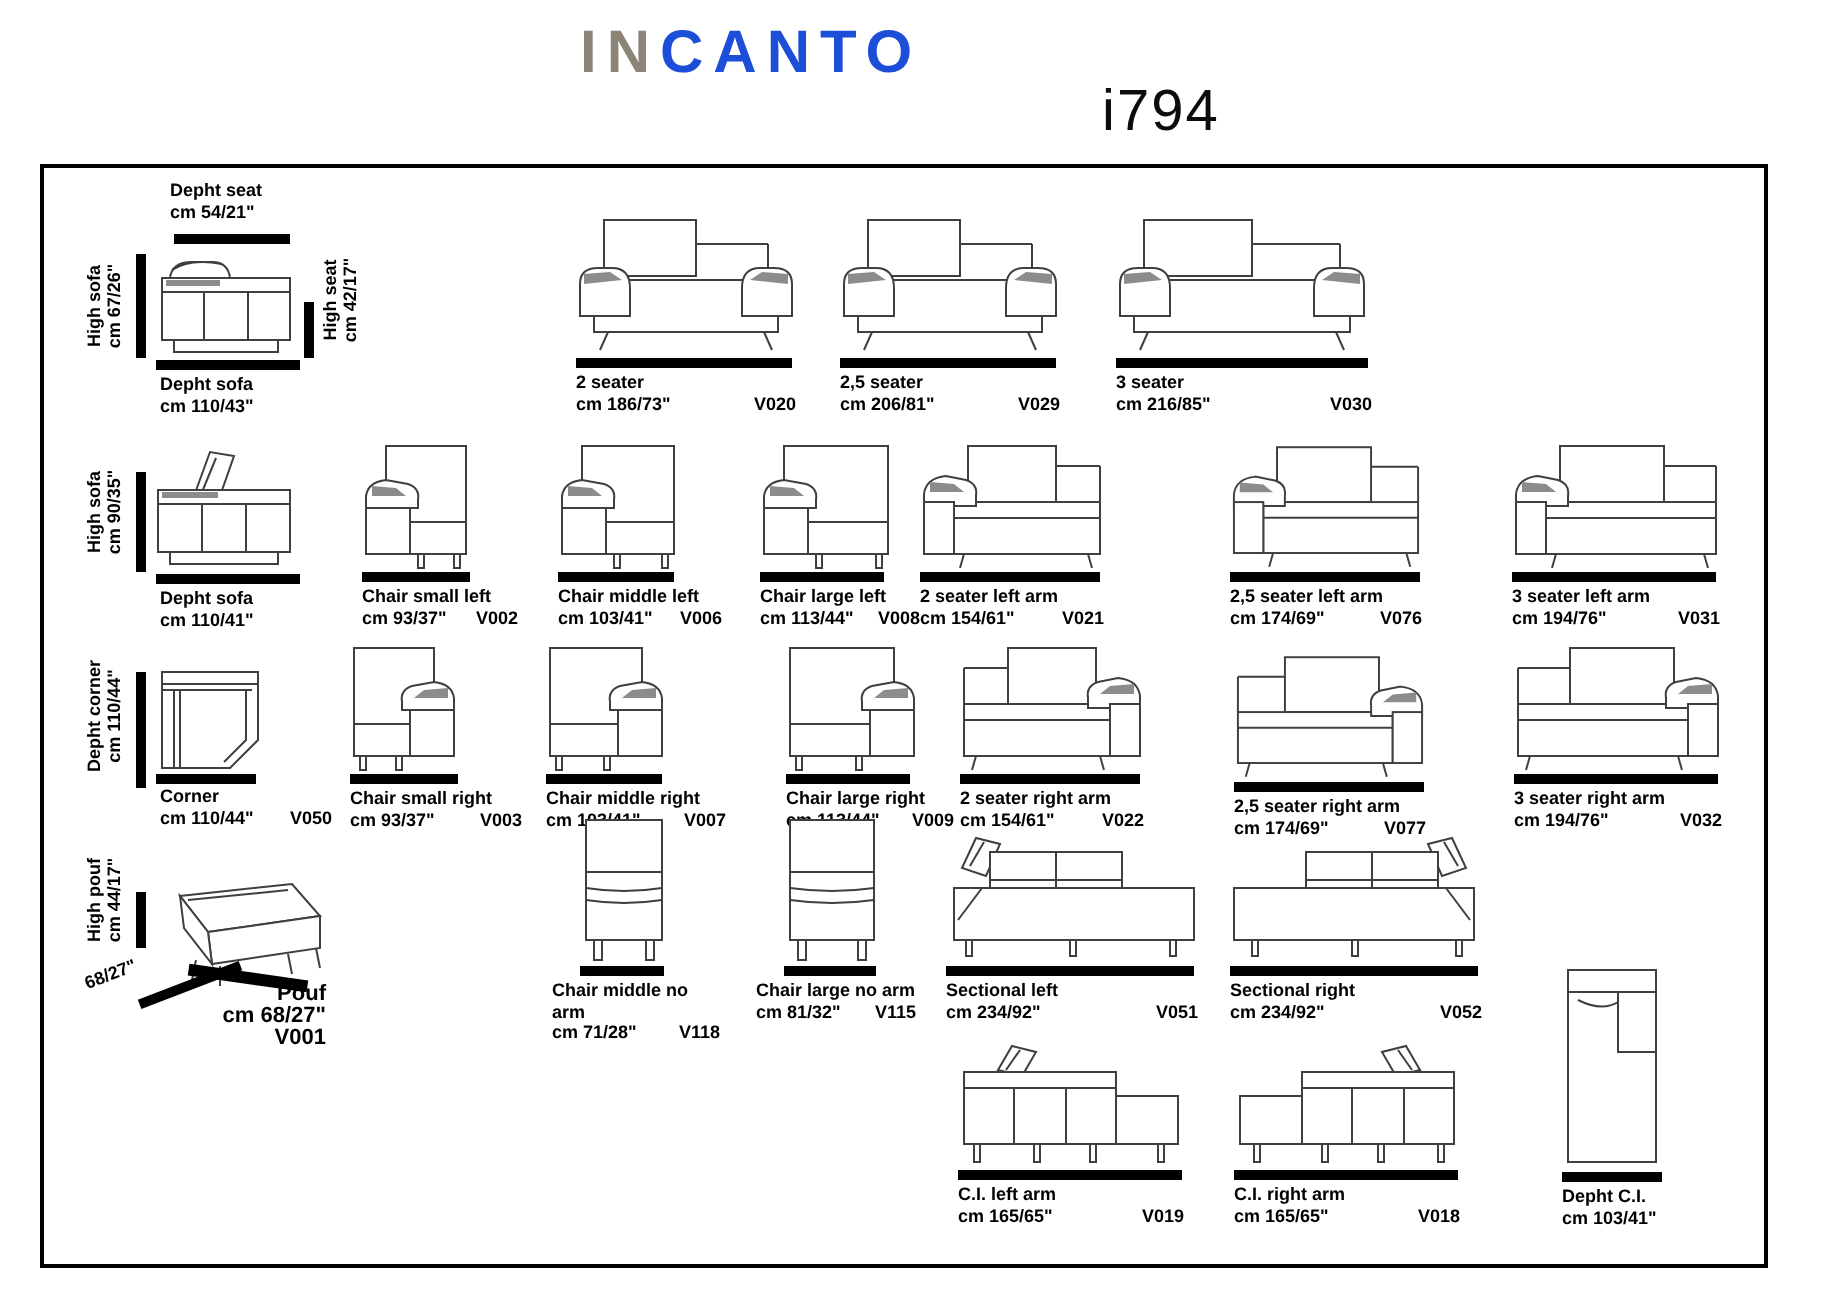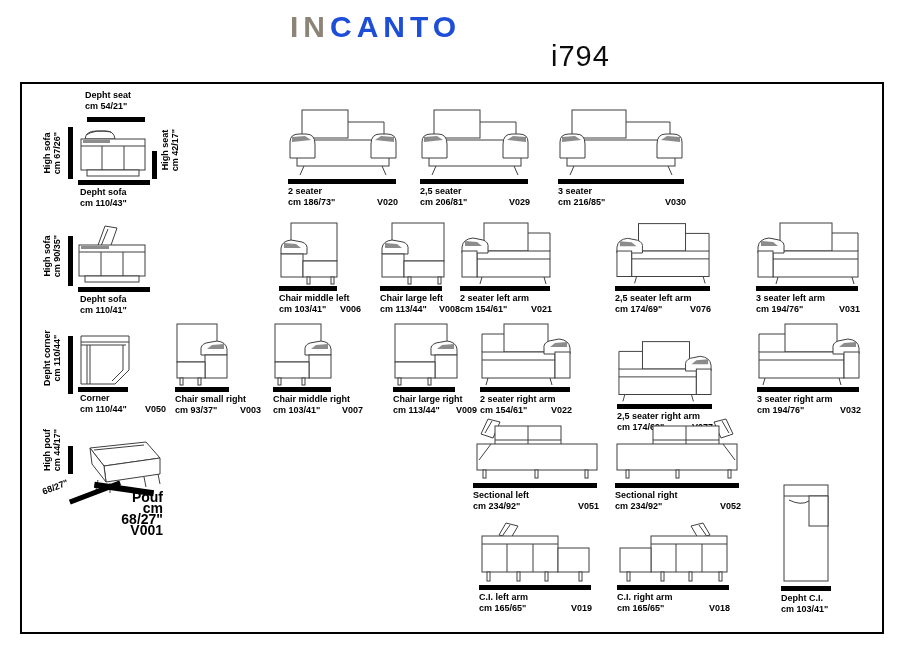--- a/index.html
+++ b/index.html
@@ -20,21 +20,21 @@
   .vbar{position:absolute;background:#000;width:5px}
   .vlabel{position:absolute;transform:translate(-50%,-50%) rotate(-90deg);font-weight:bold;font-size:9px;line-height:10px;text-align:center;white-space:nowrap}
   .abs{position:absolute}
   
   .item{position:absolute}
   .draw{display:flex;align-items:flex-end}
   .draw svg{display:block}
   .bar{height:5px;background:#000;margin-top:1px}
   .pname{font-weight:bold;font-size:9px;line-height:10.5px;margin-top:2px}
   .dimrow{display:flex;justify-content:space-between;font-weight:bold;font-size:9px;line-height:10.5px}
-  .rstack{font-weight:bold;font-size:14px;line-height:11px;text-align:right}
+  .rstack{font-weight:bold;font-size:11px;line-height:11px;text-align:right}
   svg .ln{stroke:#3f3f3f;fill:none;stroke-width:1}
   svg .fw{stroke:#3f3f3f;fill:#fff;stroke-width:1}
   svg .acc{stroke:none;fill:#8c8c8c}
 </style>
 </head>
 <body>
 
 <div class="stage">
 
   <div class="logo">
@@ -169,20 +169,39 @@
       <rect class="fw" x="8" y="52" width="54" height="6"></rect>
     </svg>
   </div>
 
   <div class="hbar" style="left:78px;top:287px;width:72px"></div>
   <div class="abs lbl" style="left:80px;top:294px">
     <div>Depht sofa</div>
     <div>cm 110/41"</div>
   </div>
 
+  <div class="item" style="left:181px;top:221px;width:78px">
+    <div class="draw" style="height:64px">
+      <svg width="54" height="64" viewBox="0 0 54 64">
+        <rect class="fw" x="12" y="2" width="40" height="38"></rect>
+        <path class="fw" d="M2,27 q1,-7 10,-8 l11,2 q6,2 5,8 v4 h-26 z"></path>
+        <path class="acc" d="M5,22 l12,1 5,4 -17,0 z"></path>
+        <rect class="fw" x="2" y="33" width="22" height="23"></rect>
+        <rect class="fw" x="24" y="40" width="28" height="16"></rect>
+        <rect class="fw" x="28" y="56" width="3" height="7"></rect>
+        <rect class="fw" x="46" y="56" width="3" height="7"></rect>
+      </svg>
+    </div>
+    <div class="bar" style="width:54px"></div>
+    <div class="pname">Chair small left</div>
+    <div class="dimrow">
+        <span>cm 93/37"</span>
+        <span>V002</span>
+      </div>
+  </div>
 
   <div class="item" style="left:279px;top:221px;width:82px">
     <div class="draw" style="height:64px">
       <svg width="60" height="64" viewBox="0 0 60 64">
         <rect class="fw" x="12" y="2" width="46" height="38"></rect>
         <path class="fw" d="M2,27 q1,-7 10,-8 l11,2 q6,2 5,8 v4 h-26 z"></path>
         <path class="acc" d="M5,22 l12,1 5,4 -17,0 z"></path>
         <rect class="fw" x="2" y="33" width="22" height="23"></rect>
         <rect class="fw" x="24" y="40" width="34" height="16"></rect>
         <rect class="fw" x="28" y="56" width="3" height="7"></rect>
@@ -396,21 +415,21 @@
         </svg>
     </div>
     <div class="bar" style="width:90px"></div>
     <div class="pname">2 seater right arm</div>
     <div class="dimrow">
         <span>cm 154/61"</span>
         <span>V022</span>
       </div>
   </div>
 
-  <div class="item" style="left:617px;top:340px;width:96px">
+  <div class="item" style="left:617px;top:327px;width:96px">
     <div class="draw" style="height:63px">
       <svg width="98" height="64" viewBox="0 0 98 64">
           <g transform="scale(-1,1) translate(-98,0)">
         <rect class="fw" x="24" y="2" width="48" height="28"></rect>
         <line class="ln" x1="72" y1="12" x2="96" y2="12"></line>
         <line class="ln" x1="96" y1="12" x2="96" y2="30"></line>
         <rect class="fw" x="17" y="30" width="79" height="26"></rect>
         <line class="ln" x1="17" y1="38" x2="96" y2="38"></line>
         <path class="fw" d="M2,26 q1,-8 11,-9 l10,2 q6,2 5,8 v5 h-26 z"></path>
         <path class="acc" d="M5,20 l12,1 5,4 -17,0 z"></path>
@@ -476,21 +495,57 @@
   <div class="abs" style="left:68px;top:490px;width:54px;height:5px;background:#000;transform:rotate(-21deg)"></div>
   <div class="abs" style="left:94px;top:486px;width:60px;height:6px;background:#000;transform:rotate(8deg)"></div>
 
   <div class="abs rstack" style="left:101px;top:492px;width:62px">
     <div>Pouf</div>
     <div>cm 68/27"</div>
     <div>V001</div>
   </div>
 
 
-
+  <div class="item" style="left:276px;top:408px;width:84px">
+    <div class="draw" style="height:74px;padding-left:14px">
+      <svg width="44" height="74" viewBox="0 0 44 74">
+        <rect class="fw" x="3" y="2" width="38" height="60"></rect>
+        <line class="ln" x1="3" y1="28" x2="41" y2="28"></line>
+        <path class="ln" d="M3,36 q19,3 38,0"></path>
+        <path class="ln" d="M3,42 q19,3 38,0"></path>
+        <rect class="fw" x="7" y="62" width="4" height="10"></rect>
+        <rect class="fw" x="33" y="62" width="4" height="10"></rect>
+      </svg>
+    </div>
+    <div class="bar" style="width:42px;margin-left:14px"></div>
+    <div class="pname">Chair middle no arm</div>
+    <div class="dimrow">
+        <span>cm 71/28"</span>
+        <span>V118</span>
+      </div>
+  </div>
+
+  <div class="item" style="left:378px;top:408px;width:80px">
+    <div class="draw" style="height:74px;padding-left:14px">
+      <svg width="48" height="74" viewBox="0 0 48 74">
+        <rect class="fw" x="3" y="2" width="42" height="60"></rect>
+        <line class="ln" x1="3" y1="28" x2="45" y2="28"></line>
+        <path class="ln" d="M3,36 q21,3 42,0"></path>
+        <path class="ln" d="M3,42 q21,3 42,0"></path>
+        <rect class="fw" x="7" y="62" width="4" height="10"></rect>
+        <rect class="fw" x="37" y="62" width="4" height="10"></rect>
+      </svg>
+    </div>
+    <div class="bar" style="width:46px;margin-left:14px"></div>
+    <div class="pname">Chair large no arm</div>
+    <div class="dimrow">
+        <span>cm 81/32"</span>
+        <span>V115</span>
+      </div>
+  </div>
 
   <div class="item" style="left:473px;top:416px;width:126px">
     <div class="draw" style="height:66px">
       <svg width="126" height="66" viewBox="0 0 126 66">
         <polygon class="fw" points="8,18 15,3 27,6 20,22"></polygon>
         <line class="ln" x1="12" y1="17" x2="19" y2="5"></line>
         <rect class="fw" x="22" y="10" width="66" height="26"></rect>
         <line class="ln" x1="55" y1="10" x2="55" y2="36"></line>
         <line class="ln" x1="22" y1="24" x2="88" y2="24"></line>
         <rect class="fw" x="4" y="28" width="120" height="26"></rect>

